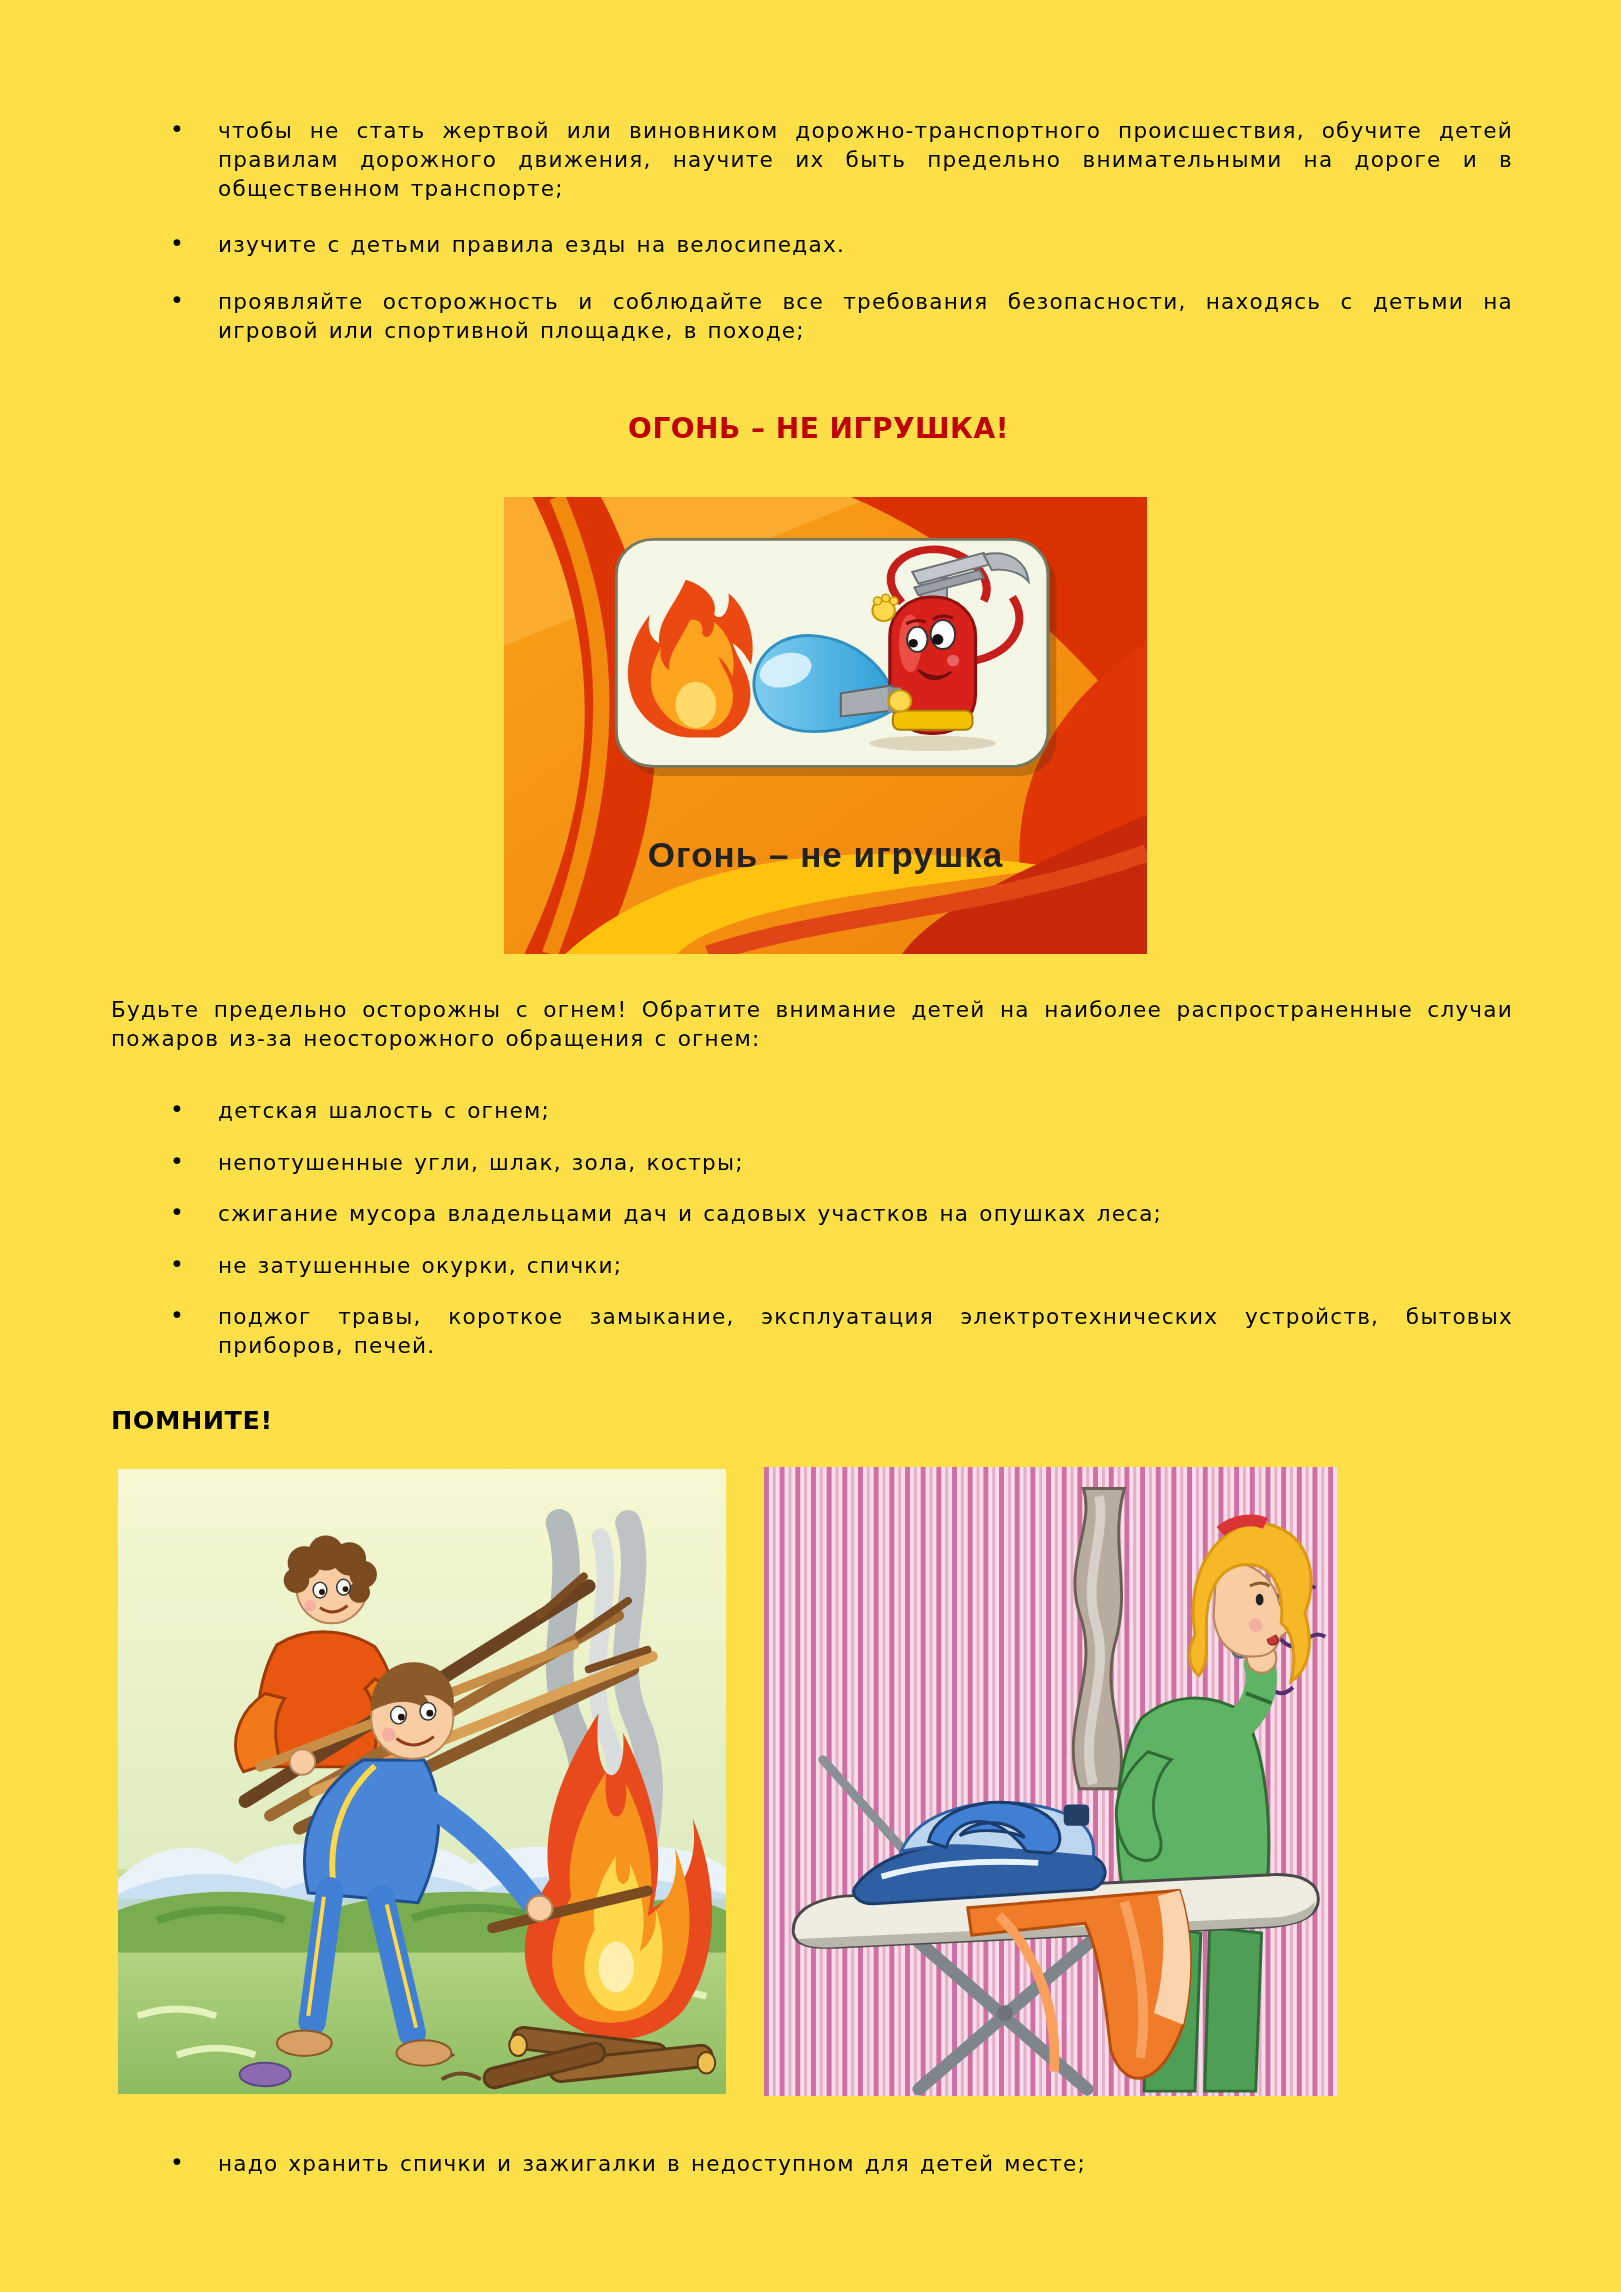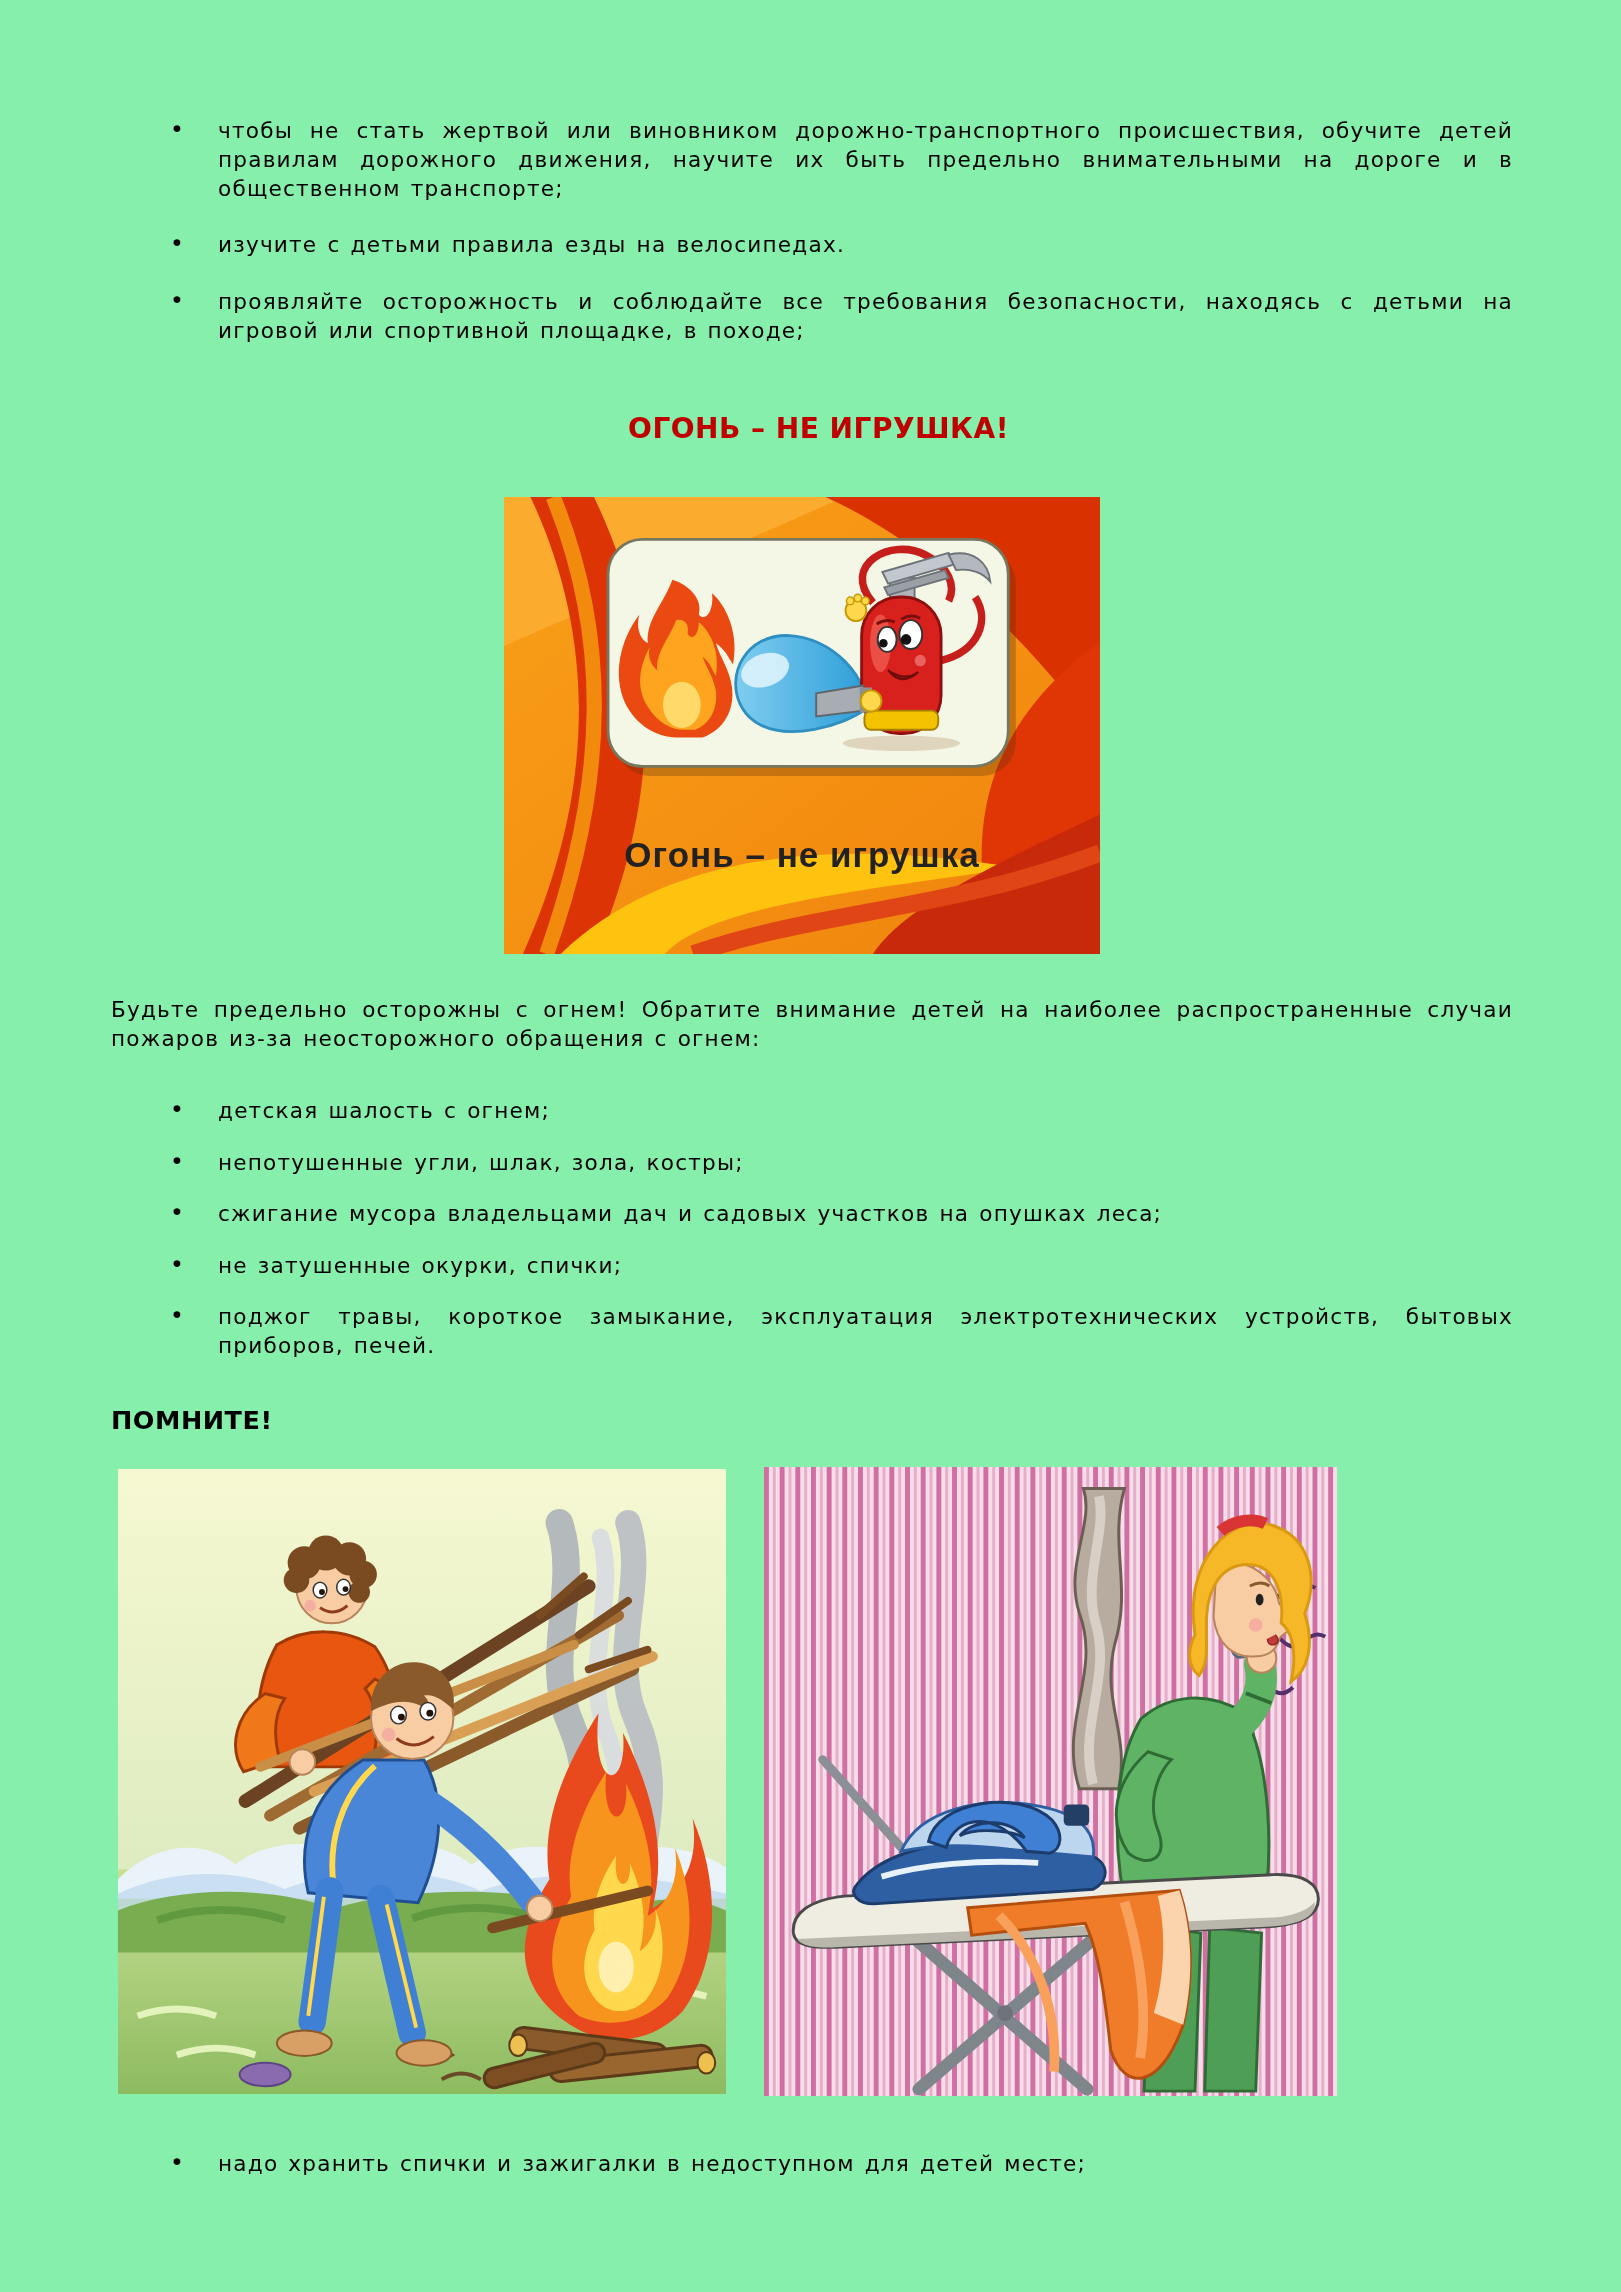--- a/index.html
+++ b/index.html
@@ -1,32 +1,32 @@
 <!DOCTYPE html>
 <html><head>
 <meta charset="utf-8">
 <style>
   html,body{margin:0;padding:0;background:#fff;}
-  .page{position:relative;width:1621px;height:2293px;background:#86efac;overflow:hidden;
+  .page{position:relative;width:1621px;height:2293px;background:#fde047;overflow:hidden;
         font-family:"DejaVu Sans",sans-serif;color:#000;}
   
   .bullets{position:absolute;left:111px;width:1402px;margin:0;padding:0;list-style:none;}
   .bullets li{position:relative;padding-left:107px;font-size:21.6px;line-height:29px;
               text-align:justify;letter-spacing:1.2px;word-spacing:2px;}
   .bullets li::before{content:"\2022";position:absolute;left:59px;top:-1px;font-size:23.5px;}
   .intro{top:116px}.intro li{margin-bottom:27.4px}
   .causes{top:1096px}.causes li{margin-bottom:22.5px}
   .final{top:2149px}
   .fire-heading{position:absolute;top:404px;left:0;width:100%;margin:8px;text-align:center;
                 font-size:28px;font-weight:bold;color:#C00000;letter-spacing:0.5px;}
   .lead{position:absolute;left:111px;top:995px;width:1402px;margin:0;font-size:21.6px;
         line-height:29px;text-align:justify;letter-spacing:1.2px;word-spacing:2px;}
   .remember{position:absolute;left:111px;top:1405px;font-size:25.5px;font-weight:bold;letter-spacing:0.5px;}
   
-  .poster{position:absolute;left:504px;top:497px;width:596px;height:457px;}
+  .poster{position:absolute;left:504px;top:497px;width:643px;height:457px;}
   .poster svg{position:absolute;left:0;top:0;width:100%;height:100%;}
   .poster-caption{position:absolute;left:0;right:0;top:338px;text-align:center;font-size:35px;
                   font-weight:bold;color:#222;font-family:"Liberation Sans",sans-serif;letter-spacing:1px;}
   
   .illus{position:absolute;}
   .illus svg{display:block;width:100%;height:100%;}
   .illus-left{left:118px;top:1469px;width:608px;height:625px;}
   .illus-right{left:764px;top:1467px;width:573px;height:629px;}
 </style>
 </head>

